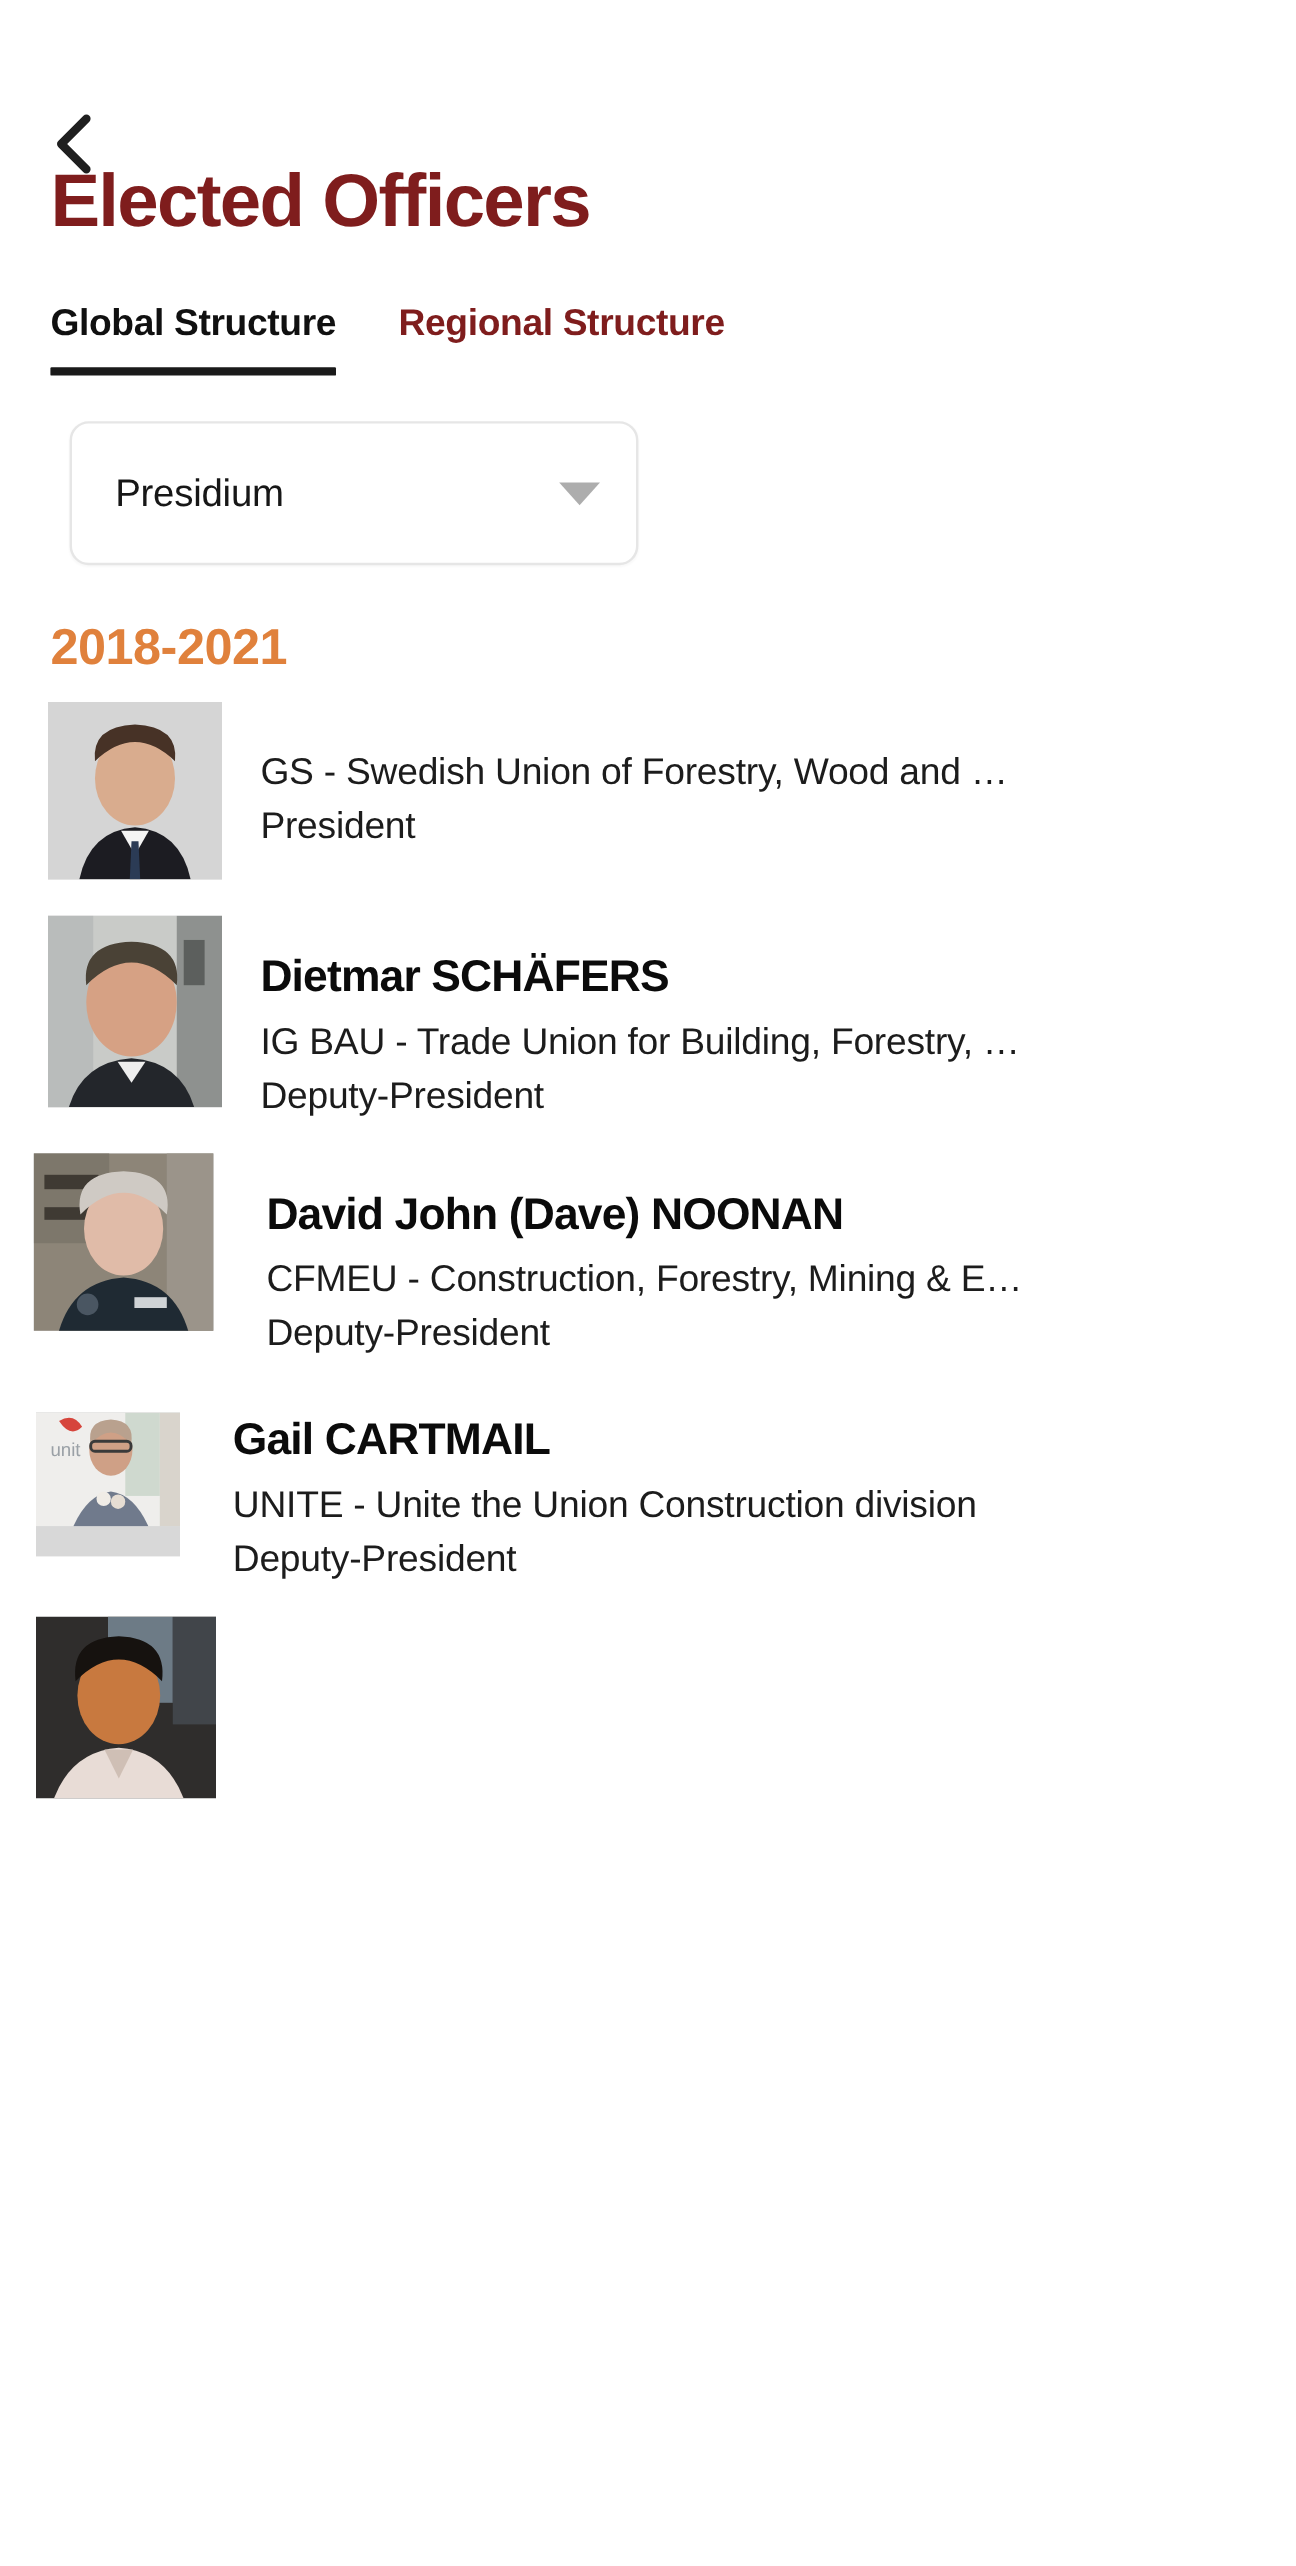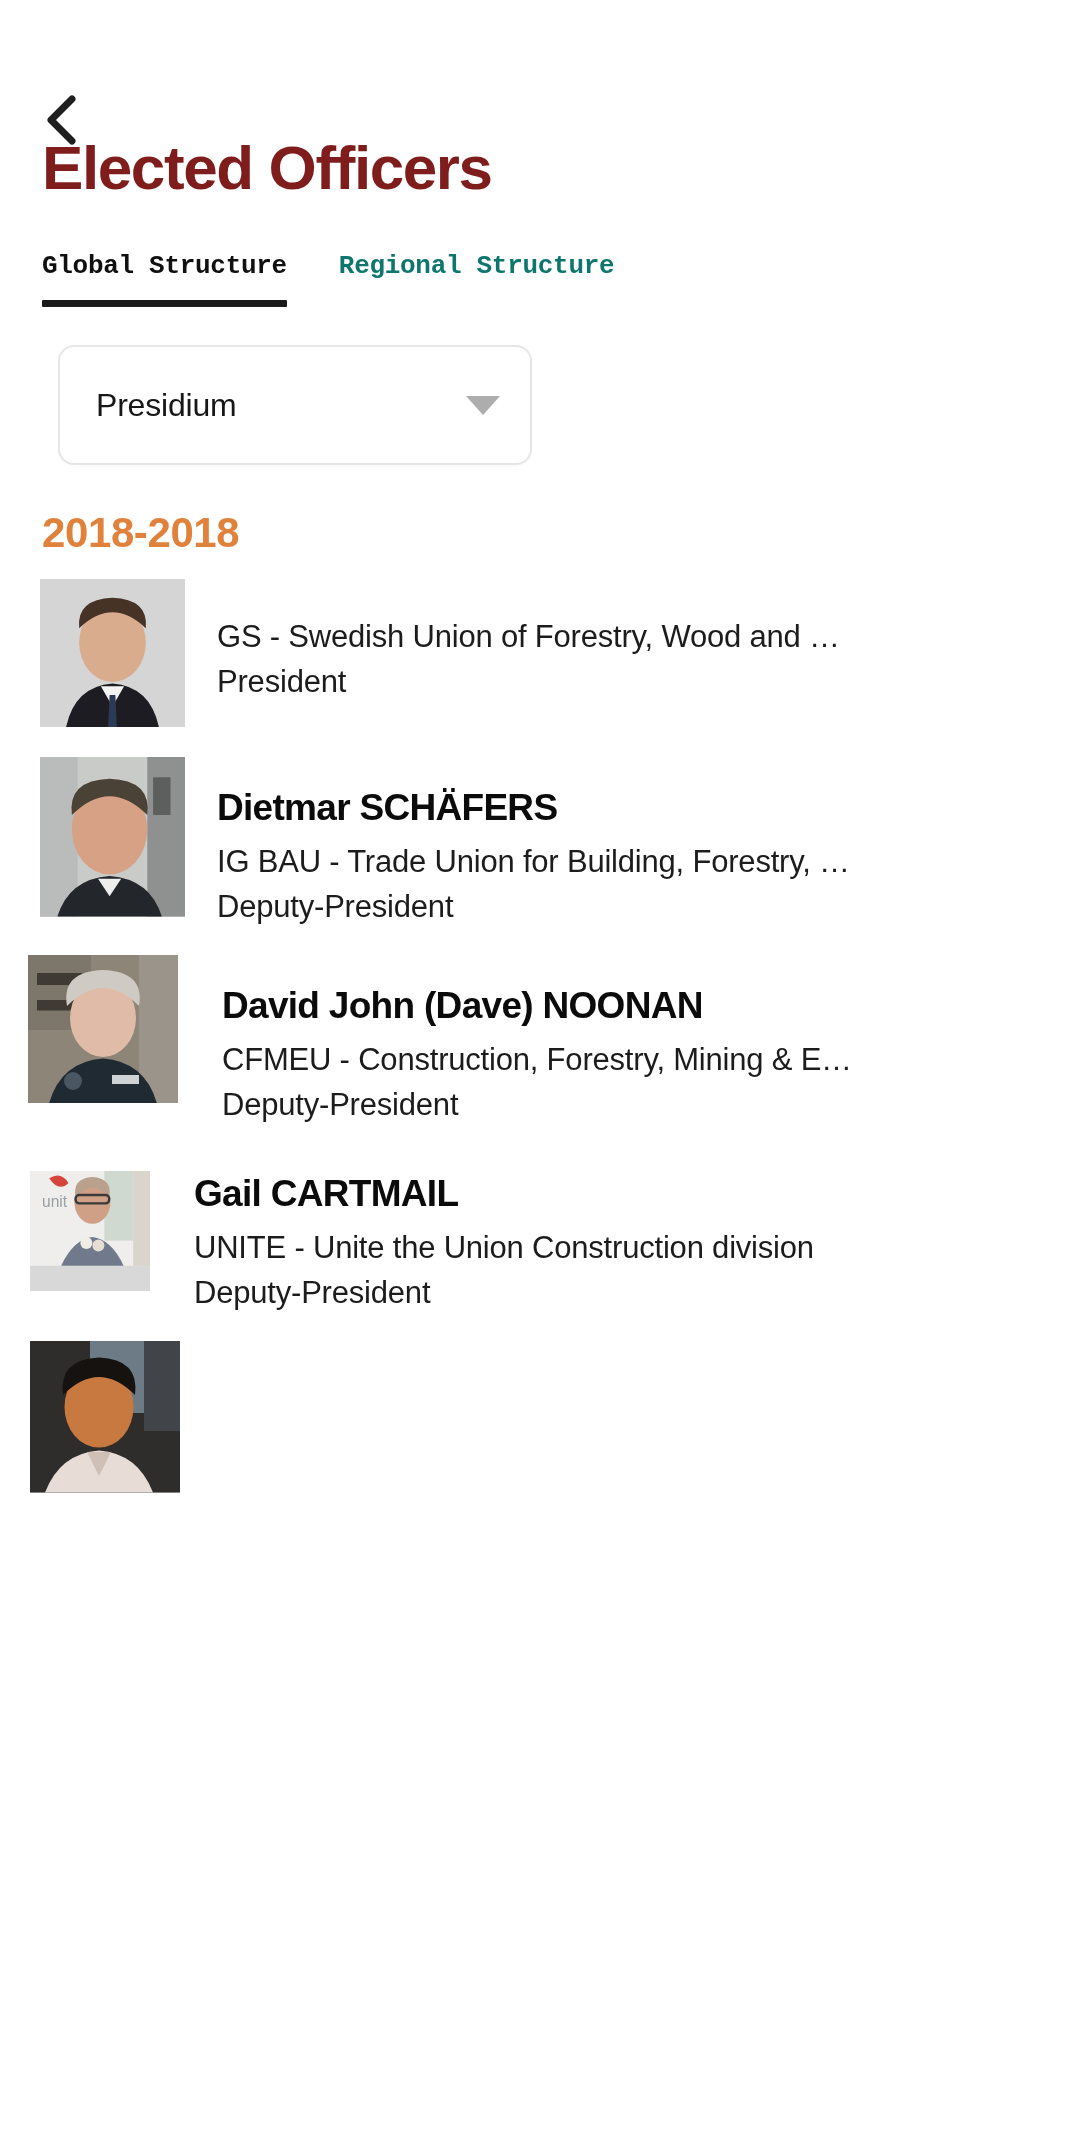--- a/index.html
+++ b/index.html
@@ -56,30 +56,30 @@
   
   .tabs {
     margin: 52px 0 0 42px;
     display: flex;
     align-items: flex-start;
     gap: 52px;
   }
   .tab {
     position: relative;
     padding: 0 0 26px 0;
-    font-size: 26px;
+    font-size: 31px;
     font-weight: 700;
     letter-spacing: -0.3px;
     cursor: pointer;
     background: none;
     border: 0;
-    font-family: Liberation Mono, monospace;
+    font-family: Liberation Sans, sans-serif;
   }
   .tab.active { color: #101010; }
-  .tab.inactive { color: #0f766e; }
+  .tab.inactive { color: #7f1d1d; }
   .tab.active::after {
     content: "";
     position: absolute;
     left: 0;
     right: 0;
     bottom: 0;
     height: 7px;
     background: #1a1a1a;
     border-radius: 1px;
   }
@@ -216,21 +216,21 @@
     <button class="tab inactive">Regional Structure</button>
   </div>
 
   <div class="select-wrap">
     <div class="select-box">
       <span class="select-value">Presidium</span>
       <span class="caret"></span>
     </div>
   </div>
 
-  <div class="year" style="color: rgb(224, 129, 60);">2018-2018</div>
+  <div class="year" style="color: rgb(224, 129, 60);">2018-2021</div>
 
   <ul class="officers">
 
     <li class="officer r0">
       <div class="thumb">
         <svg class="ph" viewBox="0 0 100 102" preserveAspectRatio="none" aria-hidden="true">
           <rect x="0" y="0" width="100" height="102" fill="#d5d5d5"></rect>
           <ellipse cx="50" cy="44" rx="23" ry="27" fill="#d9ac8e"></ellipse>
           <path d="M27 34 q23 -22 46 0 q2 -20 -23 -21 q-25 1 -23 21z" fill="#473226"></path>
           <path d="M18 102 q6 -28 32 -30 q26 2 32 30z" fill="#1c1c22"></path>

